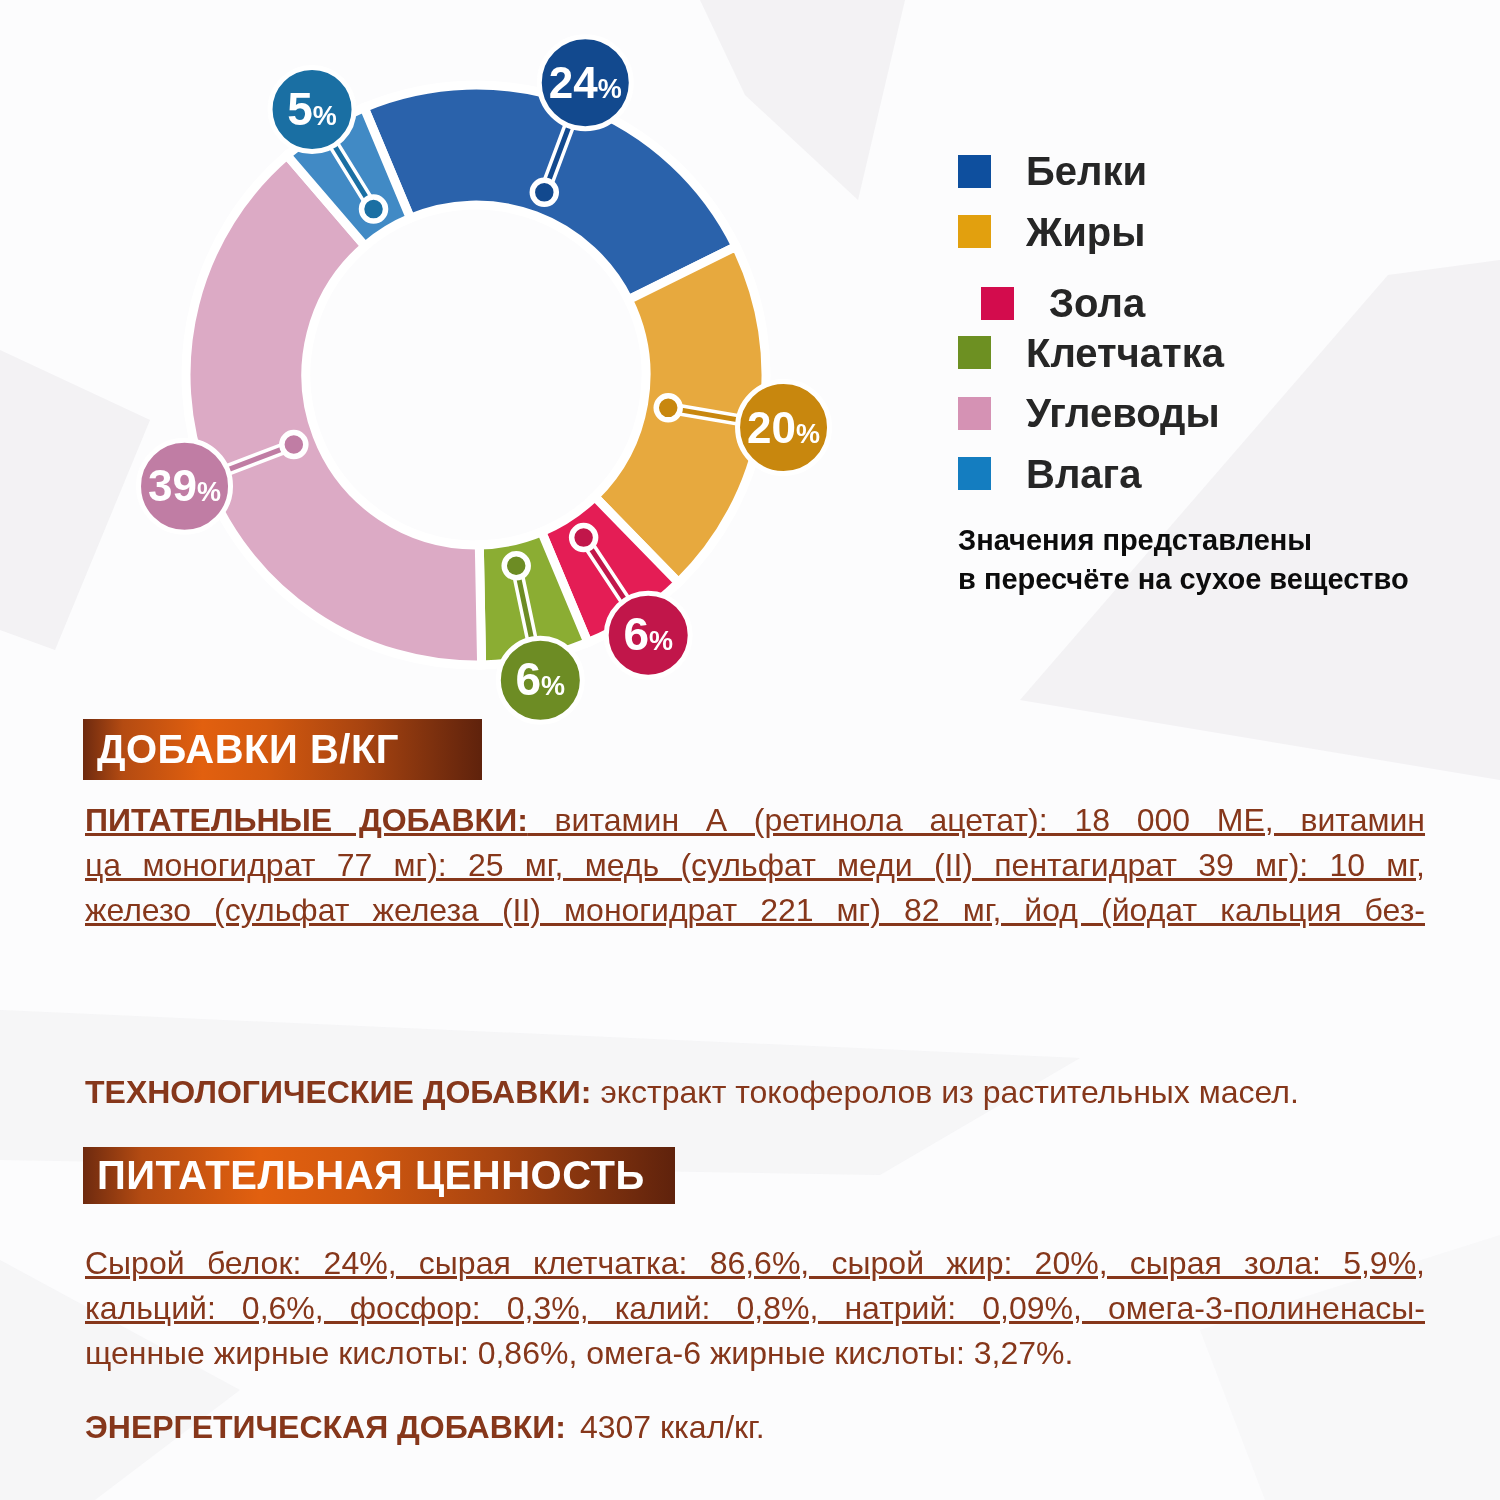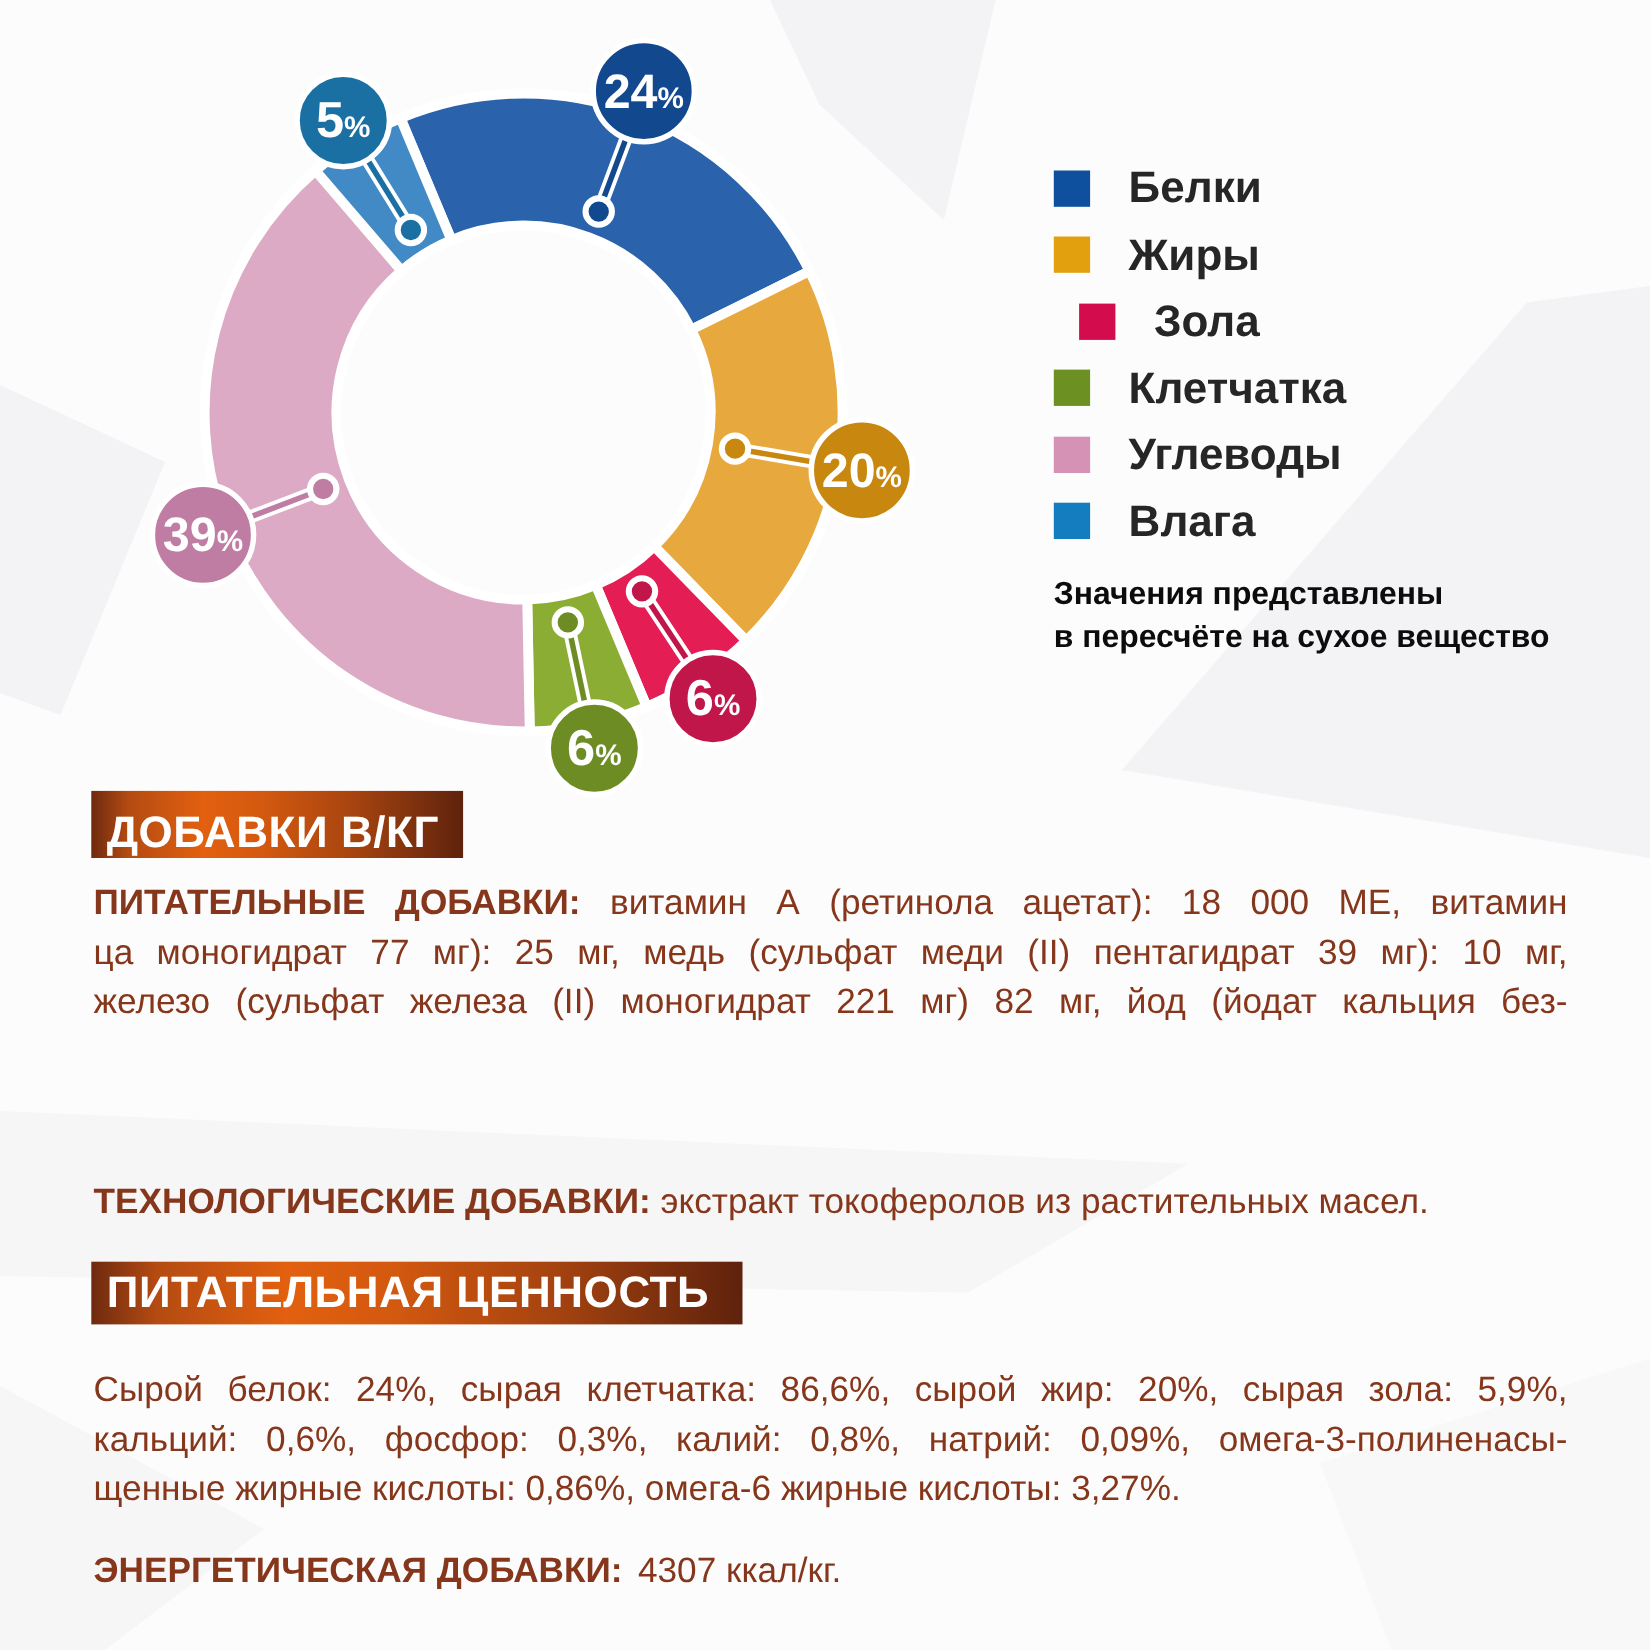--- a/index.html
+++ b/index.html
@@ -24,27 +24,27 @@
 
   .note{position:absolute;left:958px;top:521px;font-size:29px;font-weight:bold;color:#0c0c0c;line-height:39px;}
 
   
   .hdr{
     position:absolute;left:83px;color:#ffffff;font-weight:bold;font-size:40px;
     background:linear-gradient(90deg,#6e2a0f 0%,#b44b12 10%,#e2600f 30%,#d3590f 46%,#a84410 70%,#7c300e 88%,#5f220c 100%);
     display:flex;align-items:center;padding-left:14px;box-sizing:border-box;
     letter-spacing:0.5px;
   }
-  #hdr-additives{top:719px;width:338px;height:61px;align-items:flex-end;}
+  #hdr-additives{top:719px;width:399px;height:61px;}
   #hdr-nutrition{top:1147px;width:592px;height:57px;}
 
   
   .para{position:absolute;left:85px;width:1340px;color:#86371b;font-size:32px;line-height:45px;}
   .para .line{width:100%;}
-  .para .line.stretch{text-align:justify;text-align-last:justify;}
+  .para .line.stretch{text-align:justify;text-align-last:justify;text-decoration:underline;}
   .para b{font-weight:bold;}
   #para-additives{top:798px;}
   #para-tech{top:1070px;}
   #para-nutrition{top:1241px;}
   #para-energy{top:1405px;}
   #para-energy .val{margin-left:14px;}
 </style>
 </head>
 <body>
 
@@ -106,21 +106,21 @@
 
 <div class="legend" id="legend">
     <div class="legend-row" style="top: 154px;">
       <div class="legend-swatch" style="background: rgb(14, 79, 158);"></div>
       <div class="legend-label">Белки</div>
     </div>
     <div class="legend-row" style="top: 214.5px;">
       <div class="legend-swatch" style="background: rgb(226, 160, 14);"></div>
       <div class="legend-label">Жиры</div>
     </div>
-    <div class="legend-row" style="top: 275px; padding-left: 23px;">
+    <div class="legend-row" style="top: 286px; padding-left: 23px;">
       <div class="legend-swatch" style="background: rgb(211, 12, 77);"></div>
       <div class="legend-label">Зола</div>
     </div>
     <div class="legend-row" style="top: 335.5px; justify-content: space-between;">
       <div class="legend-swatch" style="background: rgb(109, 144, 34);"></div>
       <div class="legend-label">Клетчатка</div>
     </div>
     <div class="legend-row" style="top: 396px;">
       <div class="legend-swatch" style="background: rgb(213, 146, 180);"></div>
       <div class="legend-label">Углеводы</div>

